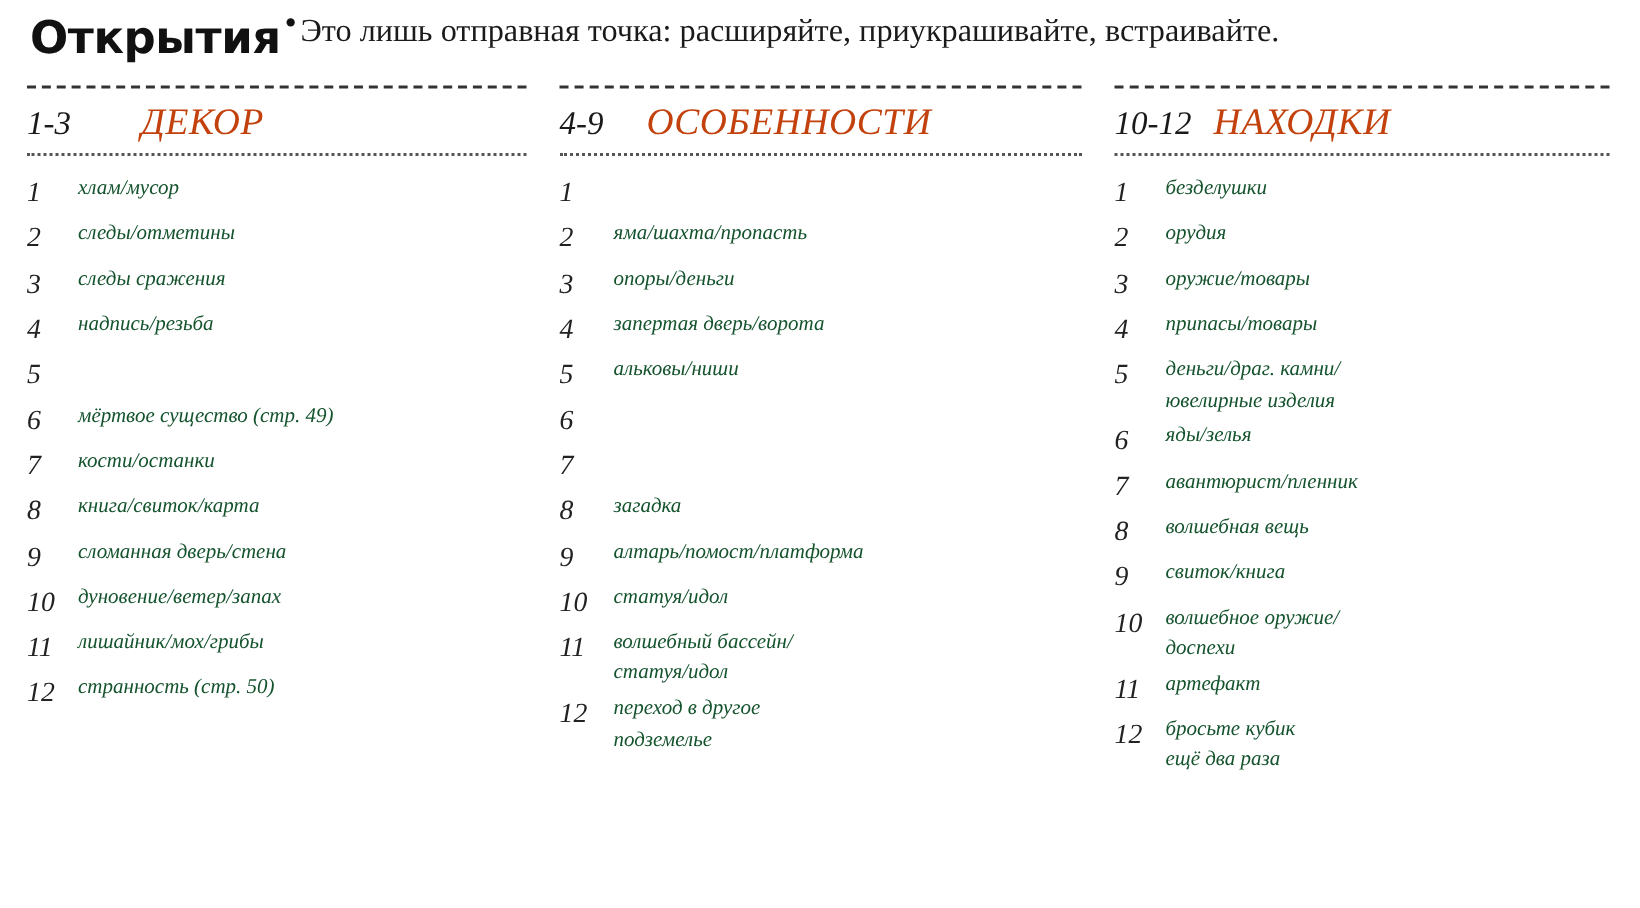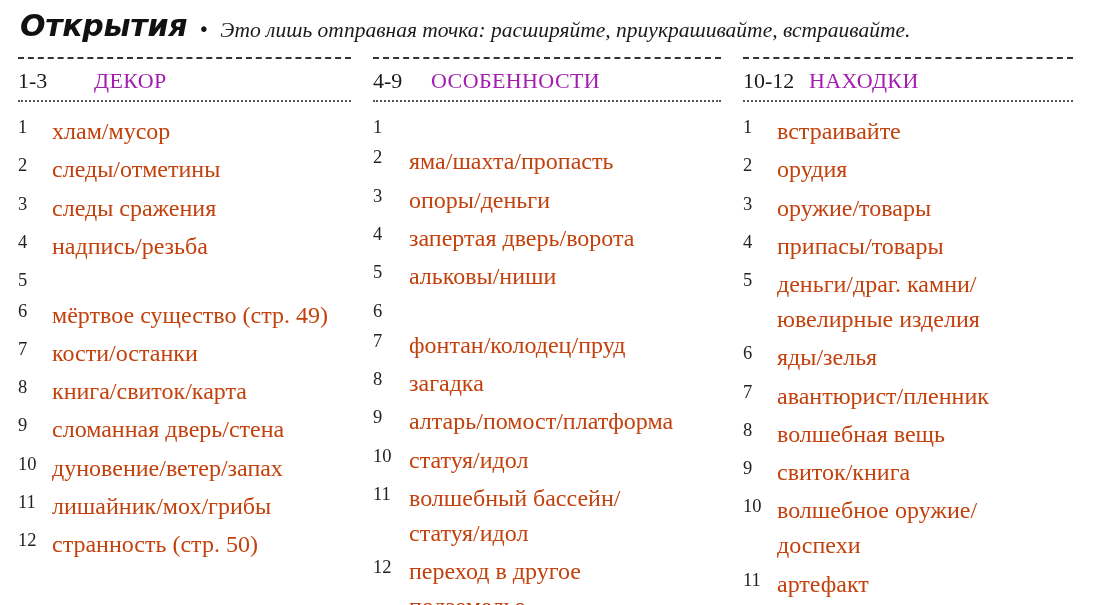--- a/index.html
+++ b/index.html
@@ -18,26 +18,24 @@
   .page {
     position: relative;
     width: 1093px;
     height: 605px;
     padding: 8px 18px 0 18px;
   }
 
   
   .header {
     display: flex;
-    align-items: flex-end;
-    gap: 10px;
+    align-items: flex-start;
     padding-left: 2px;
     margin-bottom: 14px;
     white-space: nowrap;
-    font-style: italic;
   }
   .header-title {
     font-family: "DejaVu Sans", sans-serif;
     font-weight: bold;
     font-size: 30px;
     letter-spacing: -0.3px;
     color: #111;
   }
   .header-dot {
     font-family: "DejaVu Sans", sans-serif;
@@ -52,20 +50,21 @@
     color: #1a1a1a;
   }
 
   
   .columns {
     display: flex;
     align-items: flex-start;
   }
   .col {
     position: relative;
+    font-style: italic;
   }
   .col-1 { width: 355px; }
   .col-2 { width: 370px; }
   .col-3 { width: 330px; }
 
   .dash-rule {
     height: 0;
     border-top: 2px dashed #333;
     margin-bottom: 9px;
     margin-right: 22px;
@@ -80,22 +79,22 @@
   }
   .col-head .range {
     font-family: "Liberation Serif", serif;
     font-size: 22px;
     color: #1a1a1a;
     width: 46px;
     flex: none;
   }
   .col-head .title {
     font-family: "Liberation Serif", serif;
-    font-size: 22px;
-    color: #a21caf;
+    font-size: 25px;
+    color: #c2410c;
     letter-spacing: 0.4px;
     text-transform: uppercase;
     
   }
   .col-1 .col-head .title { padding-left: 30px; }
   .col-2 .col-head .title { padding-left: 12px; }
   .col-3 .col-head .title { padding-left: 0px; text-align: center; }
 
   .dot-rule {
     height: 0;
@@ -120,23 +119,23 @@
   ol.items > li .num {
     flex: none;
     width: 34px;
     font-family: "Liberation Serif", serif;
     font-size: 18.5px;
     color: #222;
     line-height: 1.45;
   }
   ol.items > li .txt {
     font-family: "Liberation Serif", serif;
-    font-size: 24px;
+    font-size: 14px;
     line-height: 1.45;
-    color: #c2410c;
+    color: #14532d;
     white-space: pre-line;
   }
   .col-2 ol.items > li .num { width: 36px; }
   .col-3 ol.items > li .num { width: 34px; }
 </style>
 </head>
 <body>
 
 <div class="page">
 
@@ -231,21 +230,20 @@
           </li>
         <li>
             <span class="num">5</span>
             <span class="txt">альковы/ниши</span>
           </li>
         <li>
             <span class="num">6</span>
           </li>
         <li>
             <span class="num">7</span>
-            <span class="txt">фонтан/колодец/пруд</span>
           </li>
         <li>
             <span class="num">8</span>
             <span class="txt">загадка</span>
           </li>
         <li>
             <span class="num">9</span>
             <span class="txt">алтарь/помост/платформа</span>
           </li>
         <li>
@@ -268,21 +266,21 @@
     <div class="col col-3">
       <div class="dash-rule"></div>
       <div class="col-head">
         <span class="range" style="width:66px">10-12</span>
         <span class="title">Находки</span>
       </div>
       <div class="dot-rule"></div>
       <ol class="items">
         <li>
             <span class="num">1</span>
-            <span class="txt">встраивайте</span>
+            <span class="txt">безделушки</span>
           </li>
         <li>
             <span class="num">2</span>
             <span class="txt">орудия</span>
           </li>
         <li>
             <span class="num">3</span>
             <span class="txt">оружие/товары</span>
           </li>
         <li>

